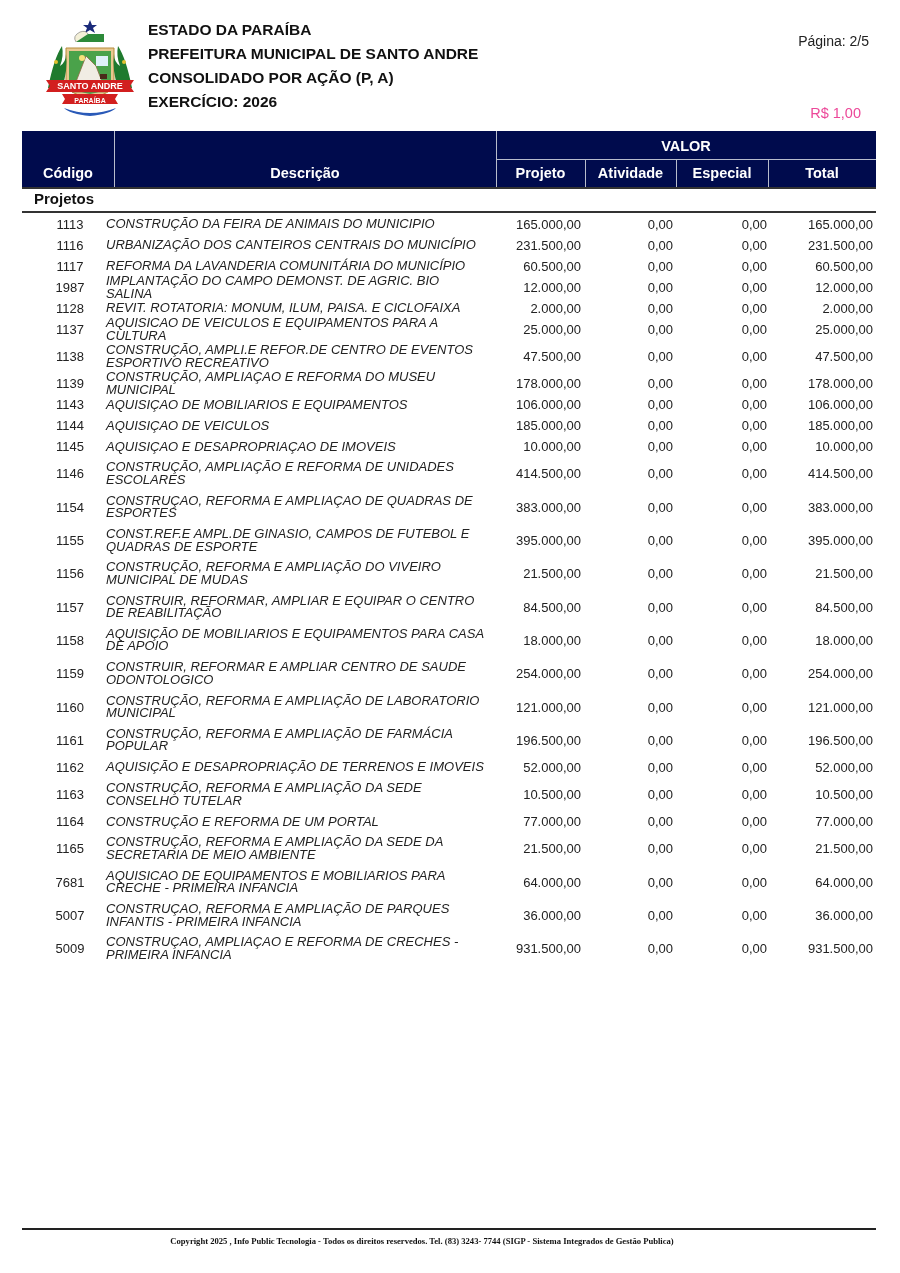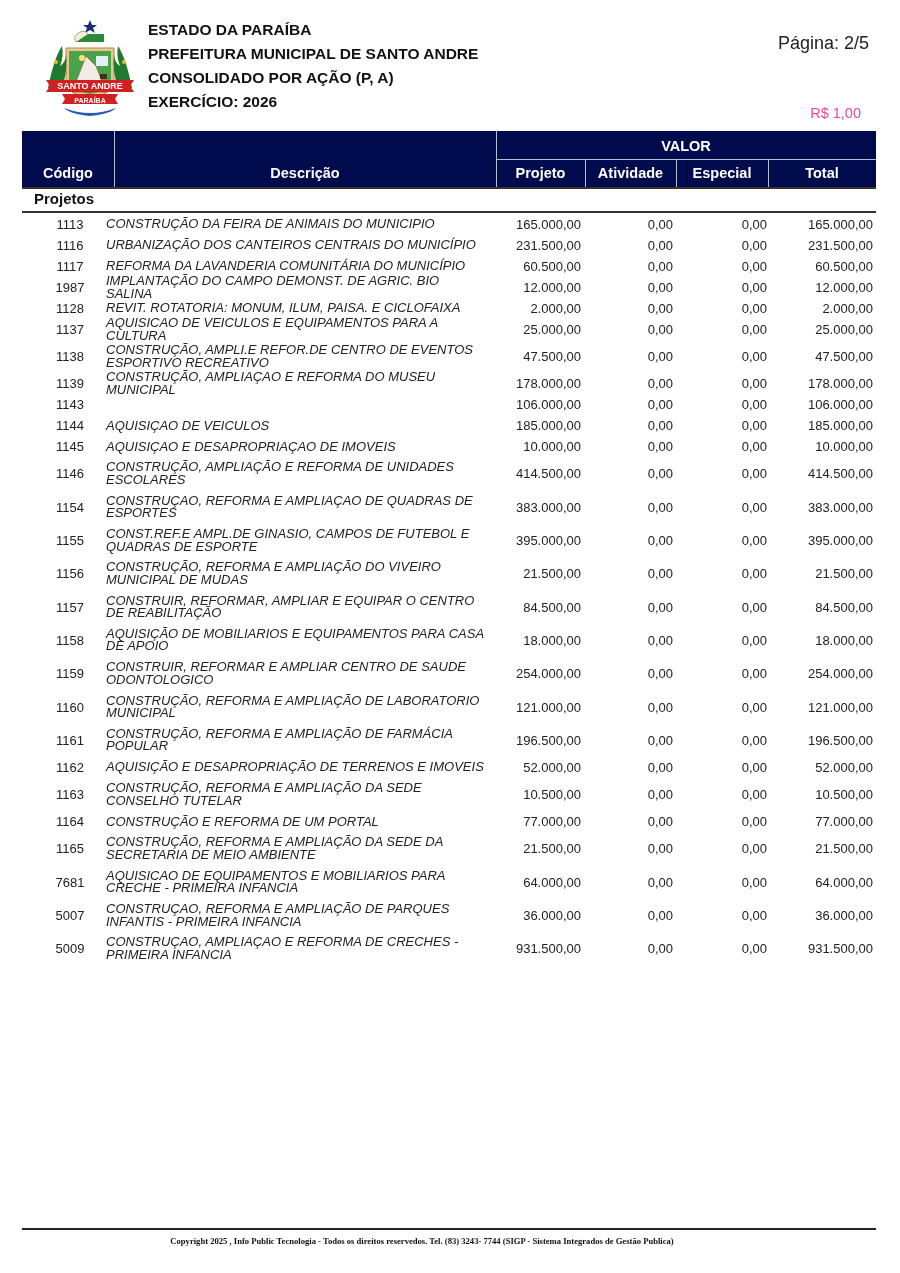--- a/index.html
+++ b/index.html
@@ -1,20 +1,20 @@
 <!DOCTYPE html>
 <html><head>
 <meta charset="utf-8">
 <style>
   html, body { margin: 0; padding: 0; background: #ffffff; }
   body { width: 900px; height: 1273px; position: relative; overflow: hidden;
          font-family: "Liberation Sans", "DejaVu Sans", sans-serif; color: #111; }
   .logo { position: absolute; left: 42px; top: 18px; width: 96px; height: 98px; }
   .hdr-title { position: absolute; left: 148px; font-weight: bold; font-size: 15.5px; color: #111; white-space: nowrap; }
-  .page-num { position: absolute; right: 31px; top: 33px; font-size: 18px; color: #222; }
+  .page-num { position: absolute; right: 31px; top: 33px; font-size: 14px; color: #222; }
   .currency { position: absolute; right: 39px; top: 105px; font-size: 14.5px; color: #ec4899; }
 
   .thead { position: absolute; left: 22px; top: 131px; width: 854px; height: 58px; background: #000b4d;
            border-bottom: 2px solid #333; box-sizing: border-box; }
   .th { position: absolute; color: #fff; font-weight: bold; font-size: 14.5px; text-align: center; }
   .vline { position: absolute; background: #b8bccc; width: 1px; }
   .hline { position: absolute; background: #b8bccc; height: 1px; }
 
   .section { position: absolute; left: 34px; top: 190px; font-weight: bold; font-size: 15px; color: #111; }
   .section-rule { position: absolute; left: 22px; top: 211px; width: 854px; height: 2px; background: #333; }
@@ -157,20 +157,21 @@
   <div class="row single">
     <div class="cell c-code">1139</div>
     <div class="cell c-desc">CONSTRUÇÃO, AMPLIAÇAO E REFORMA DO MUSEU MUNICIPAL</div>
     <div class="cell c-proj">178.000,00</div>
     <div class="cell c-ativ">0,00</div>
     <div class="cell c-esp">0,00</div>
     <div class="cell c-tot">178.000,00</div>
   </div>
   <div class="row single">
     <div class="cell c-code">1143</div>
+    <div class="cell c-desc">AQUISIÇAO DE MOBILIARIOS E EQUIPAMENTOS</div>
     <div class="cell c-proj">106.000,00</div>
     <div class="cell c-ativ">0,00</div>
     <div class="cell c-esp">0,00</div>
     <div class="cell c-tot">106.000,00</div>
   </div>
   <div class="row single">
     <div class="cell c-code">1144</div>
     <div class="cell c-desc">AQUISIÇAO DE VEICULOS</div>
     <div class="cell c-proj">185.000,00</div>
     <div class="cell c-ativ">0,00</div>

